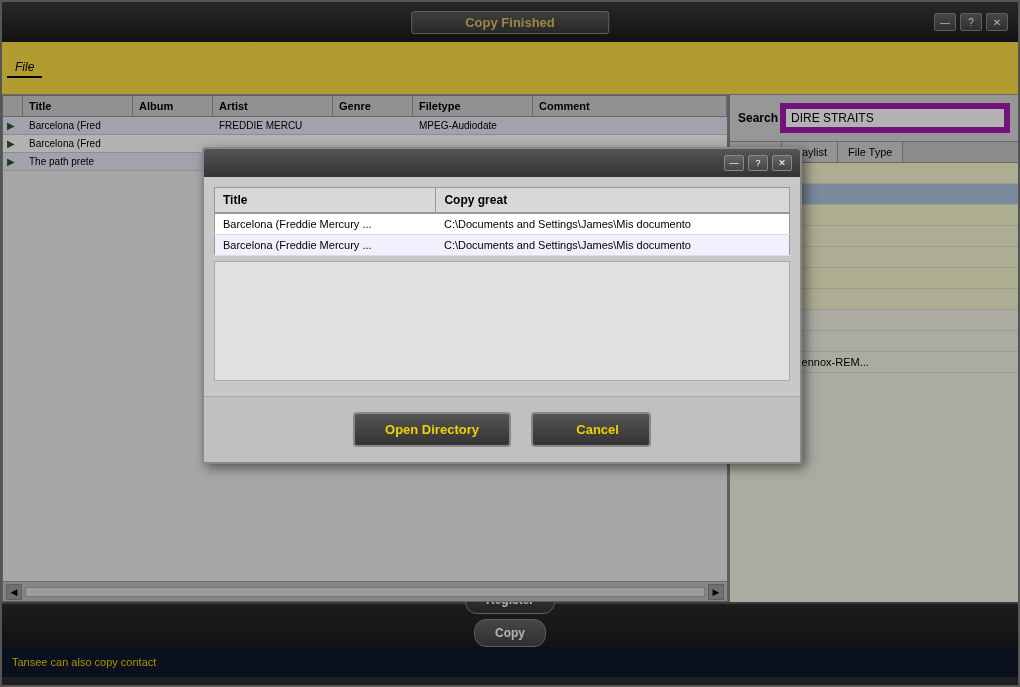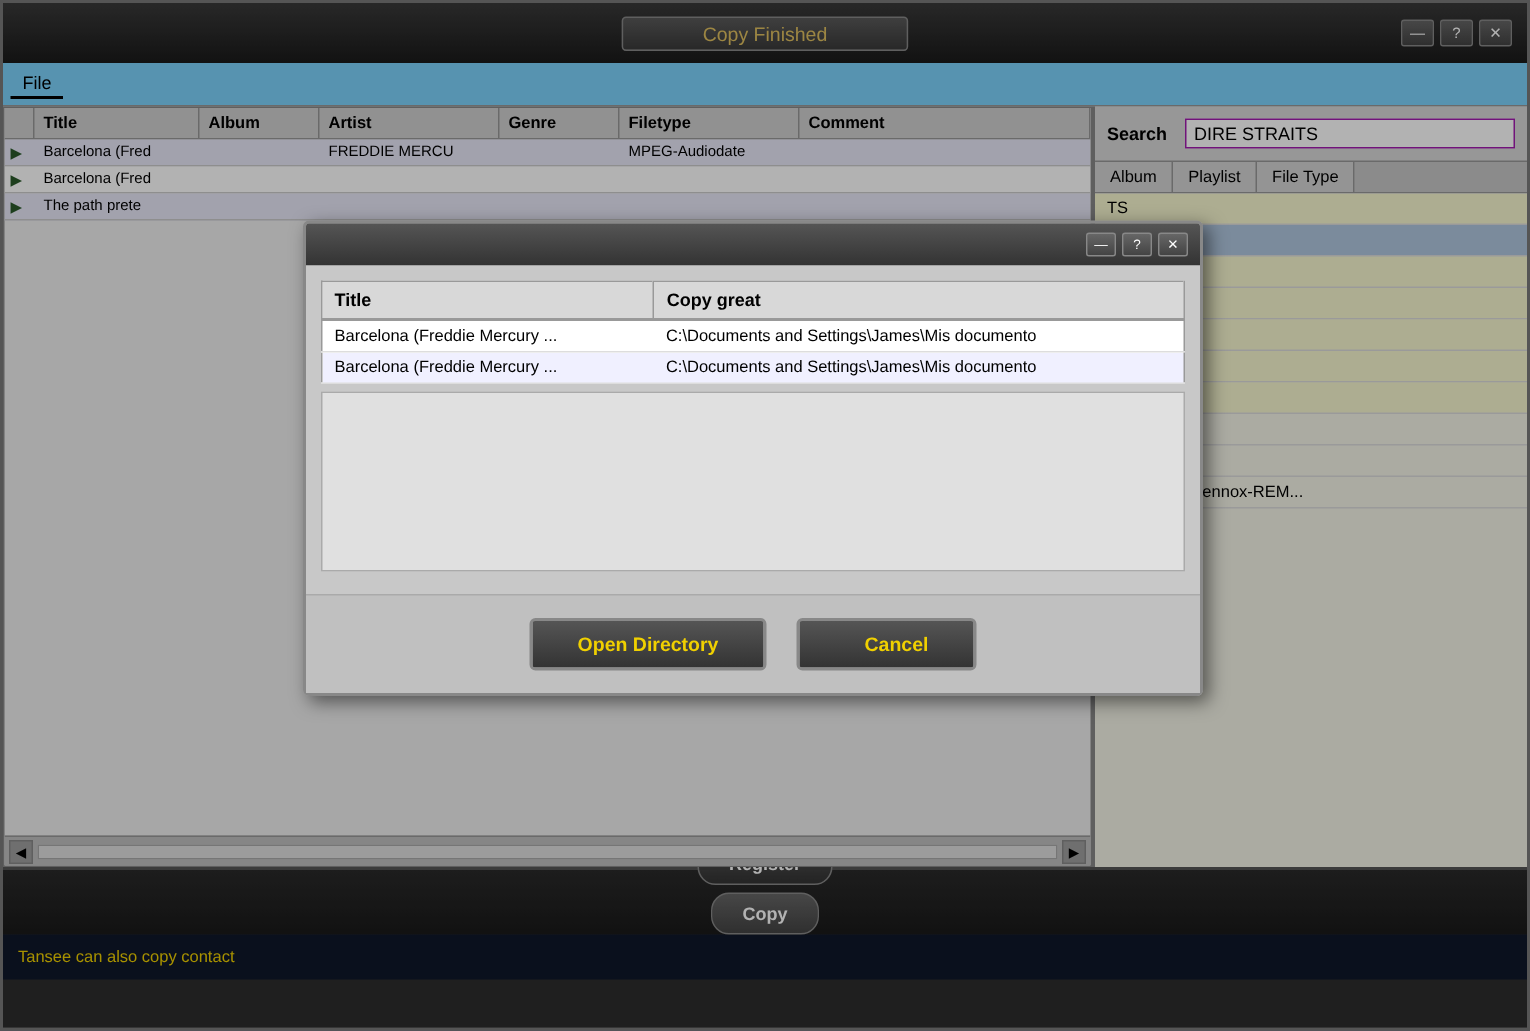--- a/index.html
+++ b/index.html
@@ -35,21 +35,21 @@
 
     .title-bar-center {
       position: absolute;
       left: 50%;
       transform: translateX(-50%);
     }
 
     .copy-finished-label {
       color: #e0c060;
       font-size: 13px;
-      font-weight: normal;
+      font-weight: bold;
       background: linear-gradient(to bottom, #5a5a5a, #3a3a3a);
       border: 1px solid #888;
       padding: 3px 53px;
       border-radius: 3px;
       margin-top: 12px;
     }
 
     .window-controls {
       display: flex;
       gap: 4px;
@@ -79,23 +79,24 @@
     }
 
     .app-title {
       color: #f0d000;
       font-size: 18px;
       font-weight: bold;
     }
 
     
     .menu-bar {
-      background: #7dd3fc;
-      padding: 4px 5px;
+      background: #fde047;
+      padding: 16px 5px;
       border-bottom: 1px solid #999;
+      font-style: italic;
     }
 
     .menu-item {
       display: inline-block;
       padding: 2px 8px;
       color: #000;
       font-size: 12px;
       border-bottom: 2px solid #000;
       cursor: pointer;
     }
@@ -161,31 +162,31 @@
       display: flex;
       flex-direction: column;
     }
 
     .search-bar {
       padding: 8px;
       background: #d8d8d8;
       border-bottom: 1px solid #999;
       display: flex;
       align-items: center;
-      gap: 12px;
+      gap: 2px;
     }
 
     .search-label {
       font-weight: bold;
       font-size: 12px;
     }
 
     .search-input {
       flex: 1;
-      border: 1px solid #a21caf;
+      border: 6px solid #a21caf;
       padding: 2px 5px;
       font-size: 12px;
       background: #fff;
     }
 
     .sidebar-tabs {
       display: flex;
       background: #c8c8c8;
       border-bottom: 1px solid #999;
     }

